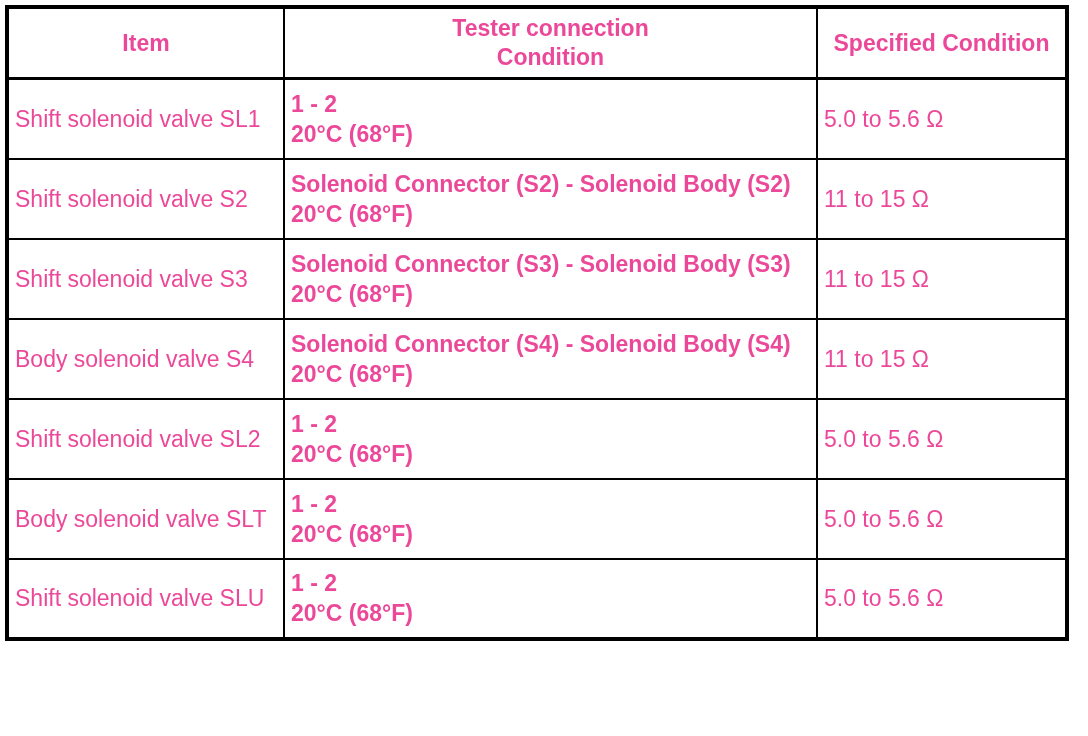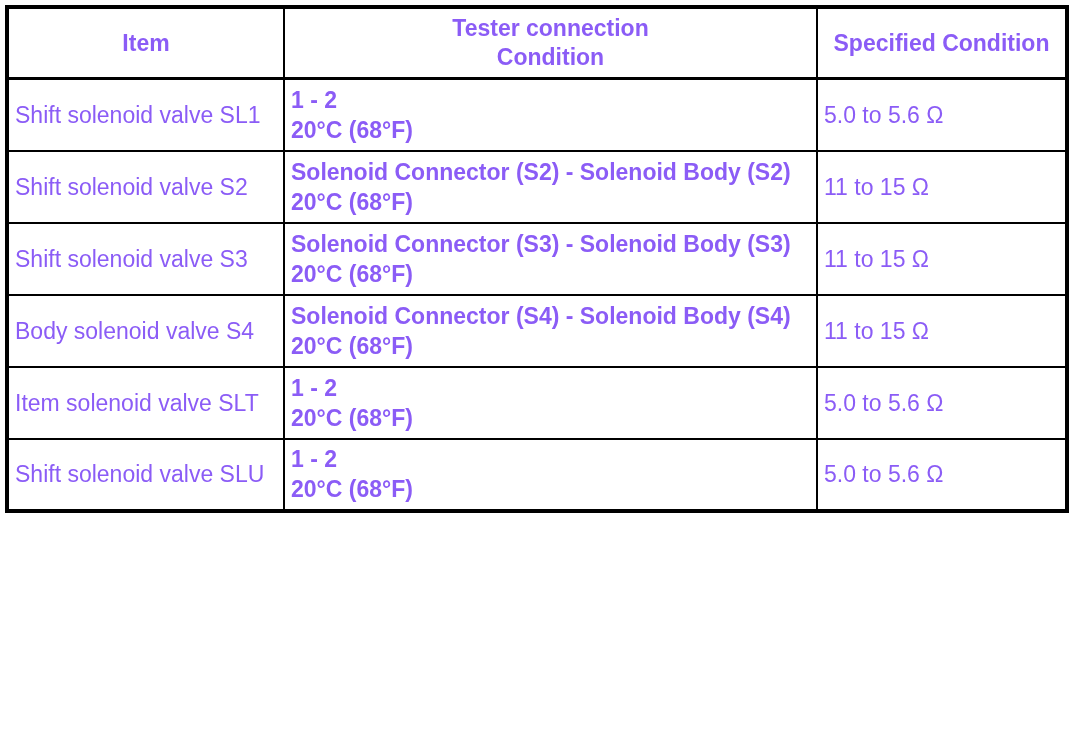--- a/index.html
+++ b/index.html
@@ -17,39 +17,39 @@
   table.spec-table {
     position: absolute;
     left: 5px;
     top: 5px;
     width: 1060px;
     border-collapse: collapse;
     table-layout: fixed;
     border: 4px solid #000000;
     font-family: "Liberation Sans", sans-serif;
     font-size: 23px;
-    color: #8b5cf6;
+    color: #ec4899;
     background: #ffffff;
   }
   .spec-table th,
   .spec-table td {
     border: 2px solid #000000;
     padding: 0 6px;
     vertical-align: middle;
     overflow: hidden;
   }
   .spec-table thead th {
     height: 68px;
     border-bottom: 3px solid #000000;
     font-weight: bold;
     text-align: center;
     line-height: 29px;
   }
   .spec-table tbody tr {
-    height: 72px;
+    height: 80px;
   }
   .spec-table tbody td {
     text-align: left;
     line-height: 30px;
   }
   .prewrap {
     white-space: pre-line;
     font-weight: bold;
   }
   .cond-cell {
@@ -93,21 +93,27 @@
 20°C (68°F)</td>
           <td class="spec-cell">11 to 15 Ω</td>
         </tr>
         <tr>
           <td class="item-cell">Body solenoid valve S4</td>
           <td class="cond-cell prewrap">Solenoid Connector (S4) - Solenoid Body (S4)
 20°C (68°F)</td>
           <td class="spec-cell">11 to 15 Ω</td>
         </tr>
         <tr>
-          <td class="item-cell">Item solenoid valve SLT</td>
+          <td class="item-cell">Shift solenoid valve SL2</td>
+          <td class="cond-cell prewrap">1 - 2
+20°C (68°F)</td>
+          <td class="spec-cell">5.0 to 5.6 Ω</td>
+        </tr>
+        <tr>
+          <td class="item-cell">Body solenoid valve SLT</td>
           <td class="cond-cell prewrap">1 - 2
 20°C (68°F)</td>
           <td class="spec-cell">5.0 to 5.6 Ω</td>
         </tr>
         <tr>
           <td class="item-cell">Shift solenoid valve SLU</td>
           <td class="cond-cell prewrap">1 - 2
 20°C (68°F)</td>
           <td class="spec-cell">5.0 to 5.6 Ω</td>
         </tr>

